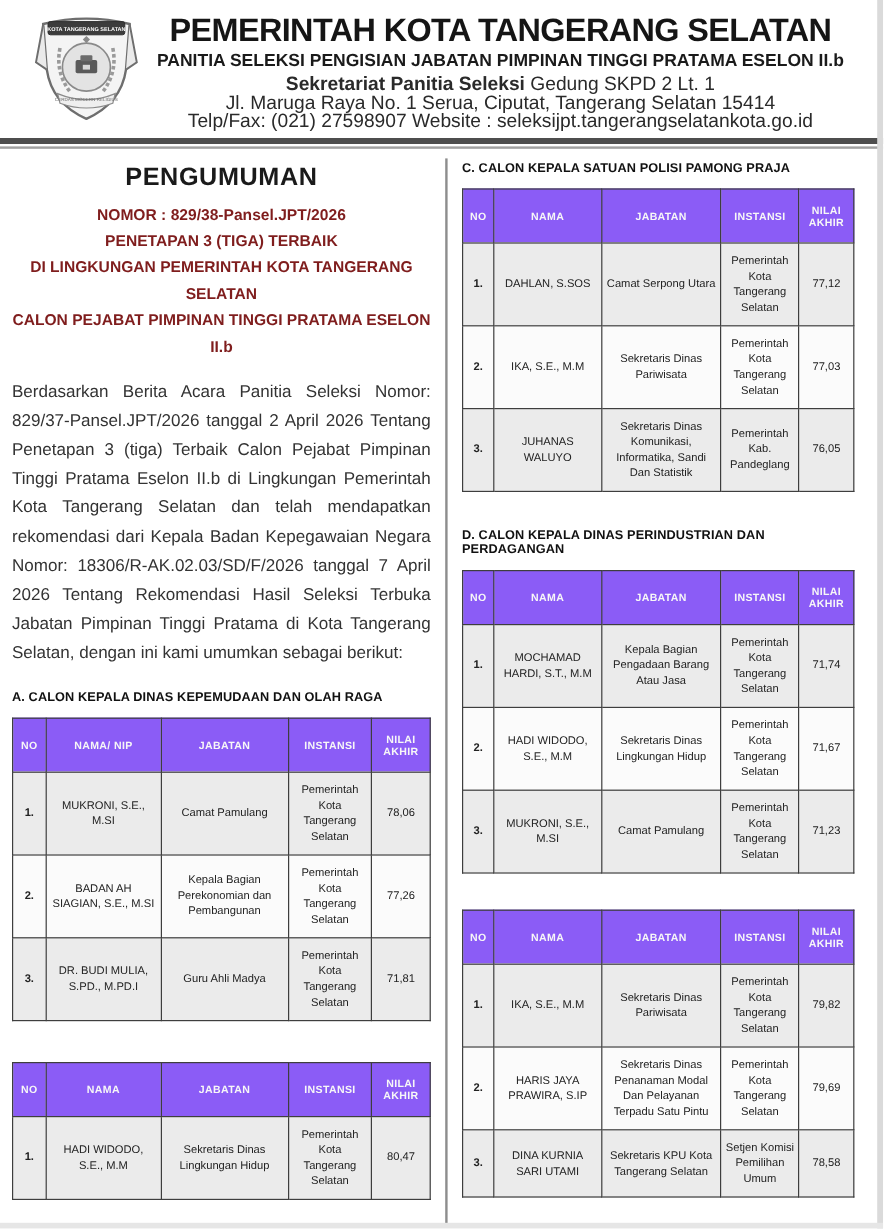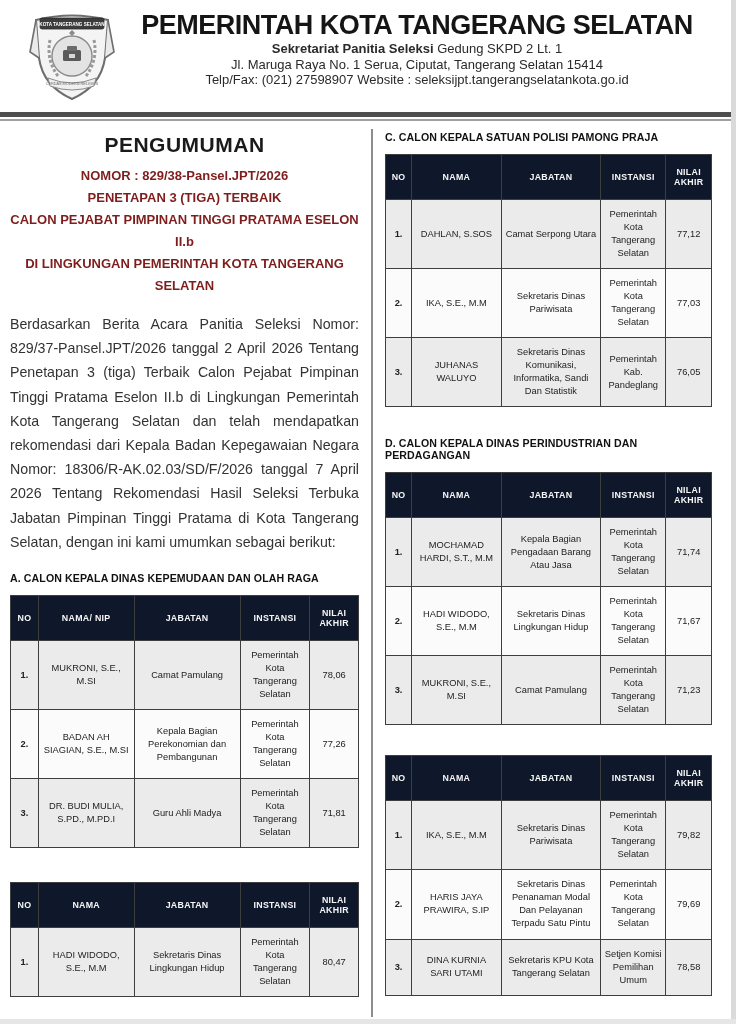--- a/index.html
+++ b/index.html
@@ -9,21 +9,21 @@
   }
   .scan-edge-right{position:absolute;top:0;right:0;width:5px;height:100%;background:#dadada;}
   .scan-edge-bottom{position:absolute;left:0;bottom:0;width:100%;height:5px;background:#e6e6e6;}
 
   
   .letterhead{display:flex;align-items:flex-start;padding:8px 26px 0 24px;}
   .logo-wrap{width:100px;flex:0 0 100px;}
   .letterhead-text{flex:1;text-align:center;padding-top:2px;}
   .lh-title{font-size:27px;font-weight:bold;color:#151515;margin:0;line-height:31px;letter-spacing:-0.5px;}
   .lh-subtitle{font-size:14.6px;font-weight:bold;color:#1a1a1a;margin:2px 0 4px;line-height:17px;}
-  .lh-addr{font-size:13px;color:#2a2a2a;margin:1px 0;line-height:14.5px;}
+  .lh-addr{font-size:16px;color:#2a2a2a;margin:1px 0;line-height:14.5px;}
   .lh-addr b{font-weight:bold;}
   .rule{margin-top:4px;}
   .rule-thick{height:5px;background:#4e4e4e;}
   .rule-thin{height:2px;background:#a0a0a0;margin-top:2px;}
 
   
   .columns{display:flex;align-items:stretch;padding:4px 20px 0 8px;height:898px;box-sizing:border-box;}
   .col-left{width:363px;flex:0 0 363px;padding:0 12px 0 2px;box-sizing:border-box;}
   .col-divider{width:2px;flex:0 0 2px;background:#8d8d8d;margin-top:4px;height:888px;}
   .col-right{flex:1;padding:0 4px 0 12px;box-sizing:border-box;}
@@ -35,21 +35,21 @@
   .body-text{font-size:14.2px;line-height:24.2px;text-align:justify;color:#333;margin:15px 0 0 0;}
 
   
   .doc-section{margin-top:18px;}
   .col-right .doc-section:first-child{margin-top:6px;}
   .col-left .doc-section + .doc-section{margin-top:34px;}
   .col-right .doc-section + .doc-section{margin-top:30px;}
   .section-heading{font-size:10.6px;font-weight:bold;color:#111;margin-bottom:11px;letter-spacing:0.1px;}
   table.rank-table{width:100%;border-collapse:collapse;table-layout:fixed;}
   .rank-table th{
-    background:#0f172a;color:#f7f7f7;font-weight:bold;font-size:8.8px;
+    background:#8b5cf6;color:#f7f7f7;font-weight:bold;font-size:8.8px;
     border:1.2px solid #3e3e3e;padding:12px 2px;letter-spacing:0.3px;
   }
   .rank-table td{
     border:1.2px solid #3e3e3e;font-size:9.3px;color:#222;text-align:center;
     padding:8px 3px;line-height:1.4;background:#fbfbfb;
   }
   .rank-table tbody tr:nth-child(odd) td{background:#ebebeb;}
   col.col-no{width:8%;} col.col-nama{width:27.5%;} col.col-jabatan{width:30.5%;}
   col.col-instansi{width:20%;} col.col-nilai{width:14%;}
   .rank-table td:first-child{font-weight:bold;}
@@ -72,41 +72,42 @@
         <rect x="39" y="42" width="18" height="11" rx="1.5" fill="#5a5a5a"></rect>
         <rect x="43" y="38" width="10" height="5" rx="1" fill="#6b6b6b"></rect>
         <rect x="45" y="46" width="6" height="4" fill="#d8d8d8"></rect>
         <path d="M24 70 Q48 80 72 70 L70 78 Q48 86 26 78 Z" fill="#efefef" stroke="#8a8a8a" stroke-width="1"></path>
         <text x="48" y="76.5" text-anchor="middle" font-size="3.8" fill="#6a6a6a" font-family="Liberation Sans, sans-serif">CERDAS MODERN RELIGIUS</text>
         <path d="M45 25 L48 22 L51 25 L48 28 Z" fill="#8a8a8a"></path>
       </svg>
     </div>
     <div class="letterhead-text">
       <div class="lh-title">PEMERINTAH KOTA TANGERANG SELATAN</div>
+      <div class="lh-subtitle">PANITIA SELEKSI PENGISIAN JABATAN PIMPINAN TINGGI PRATAMA ESELON II.b</div>
       <div class="lh-addr"><b>Sekretariat Panitia Seleksi</b><span> Gedung SKPD 2 Lt. 1</span></div>
       <div class="lh-addr">Jl. Maruga Raya No. 1 Serua, Ciputat, Tangerang Selatan 15414</div>
       <div class="lh-addr">Telp/Fax: (021) 27598907 Website : seleksijpt.tangerangselatankota.go.id</div>
     </div>
   </header>
 
   <div class="rule">
     <div class="rule-thick"></div>
     <div class="rule-thin"></div>
   </div>
 
   <div class="columns">
 
     <div class="col-left">
       <div class="announce-head">
         <div class="announce-title">PENGUMUMAN</div>
         <div class="announce-line">NOMOR : 829/38-Pansel.JPT/2026</div>
         <div>
             <div class="announce-line">PENETAPAN 3 (TIGA) TERBAIK</div>
+            <div class="announce-line">DI LINGKUNGAN PEMERINTAH KOTA TANGERANG SELATAN</div>
             <div class="announce-line">CALON PEJABAT PIMPINAN TINGGI PRATAMA ESELON II.b</div>
-            <div class="announce-line">DI LINGKUNGAN PEMERINTAH KOTA TANGERANG SELATAN</div>
           </div>
       </div>
       <p class="body-text">Berdasarkan Berita Acara Panitia Seleksi Nomor: 829/37-Pansel.JPT/2026 tanggal 2 April 2026 Tentang Penetapan 3 (tiga) Terbaik Calon Pejabat Pimpinan Tinggi Pratama Eselon II.b di Lingkungan Pemerintah Kota Tangerang Selatan dan telah mendapatkan rekomendasi dari Kepala Badan Kepegawaian Negara Nomor: 18306/R-AK.02.03/SD/F/2026 tanggal 7 April 2026 Tentang Rekomendasi Hasil Seleksi Terbuka Jabatan Pimpinan Tinggi Pratama di Kota Tangerang Selatan, dengan ini kami umumkan sebagai berikut:</p>
       <div>
           <section class="doc-section">
             <div class="section-heading">A. CALON KEPALA DINAS KEPEMUDAAN DAN OLAH RAGA</div>
             <table class="rank-table">
               <colgroup>
                 <col class="col-no">
                 <col class="col-nama">

